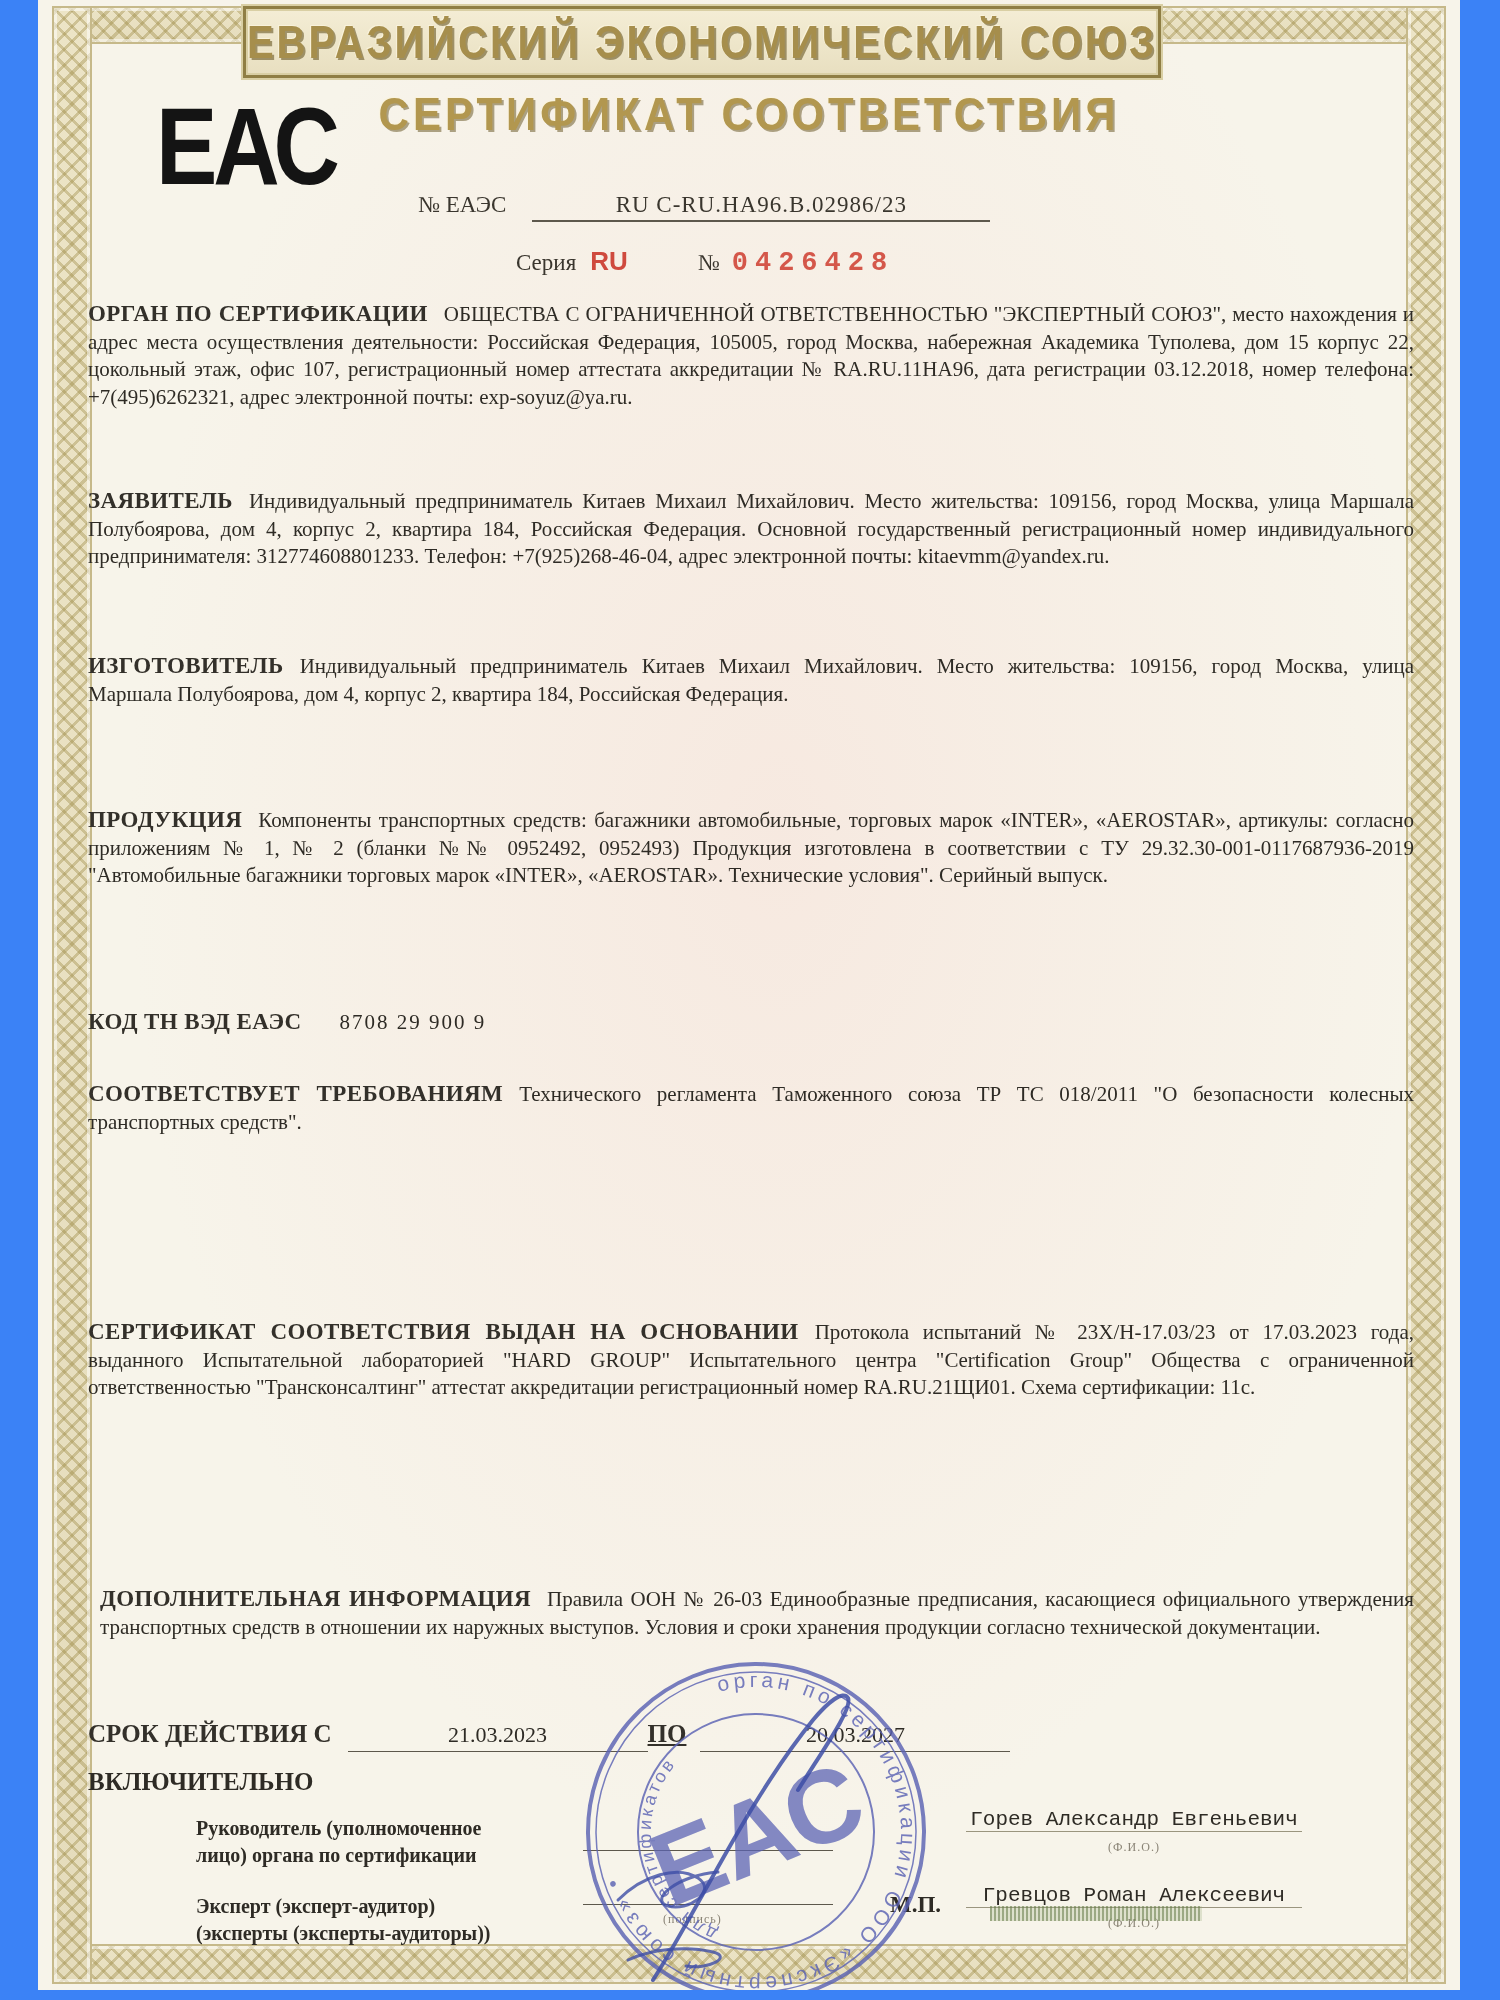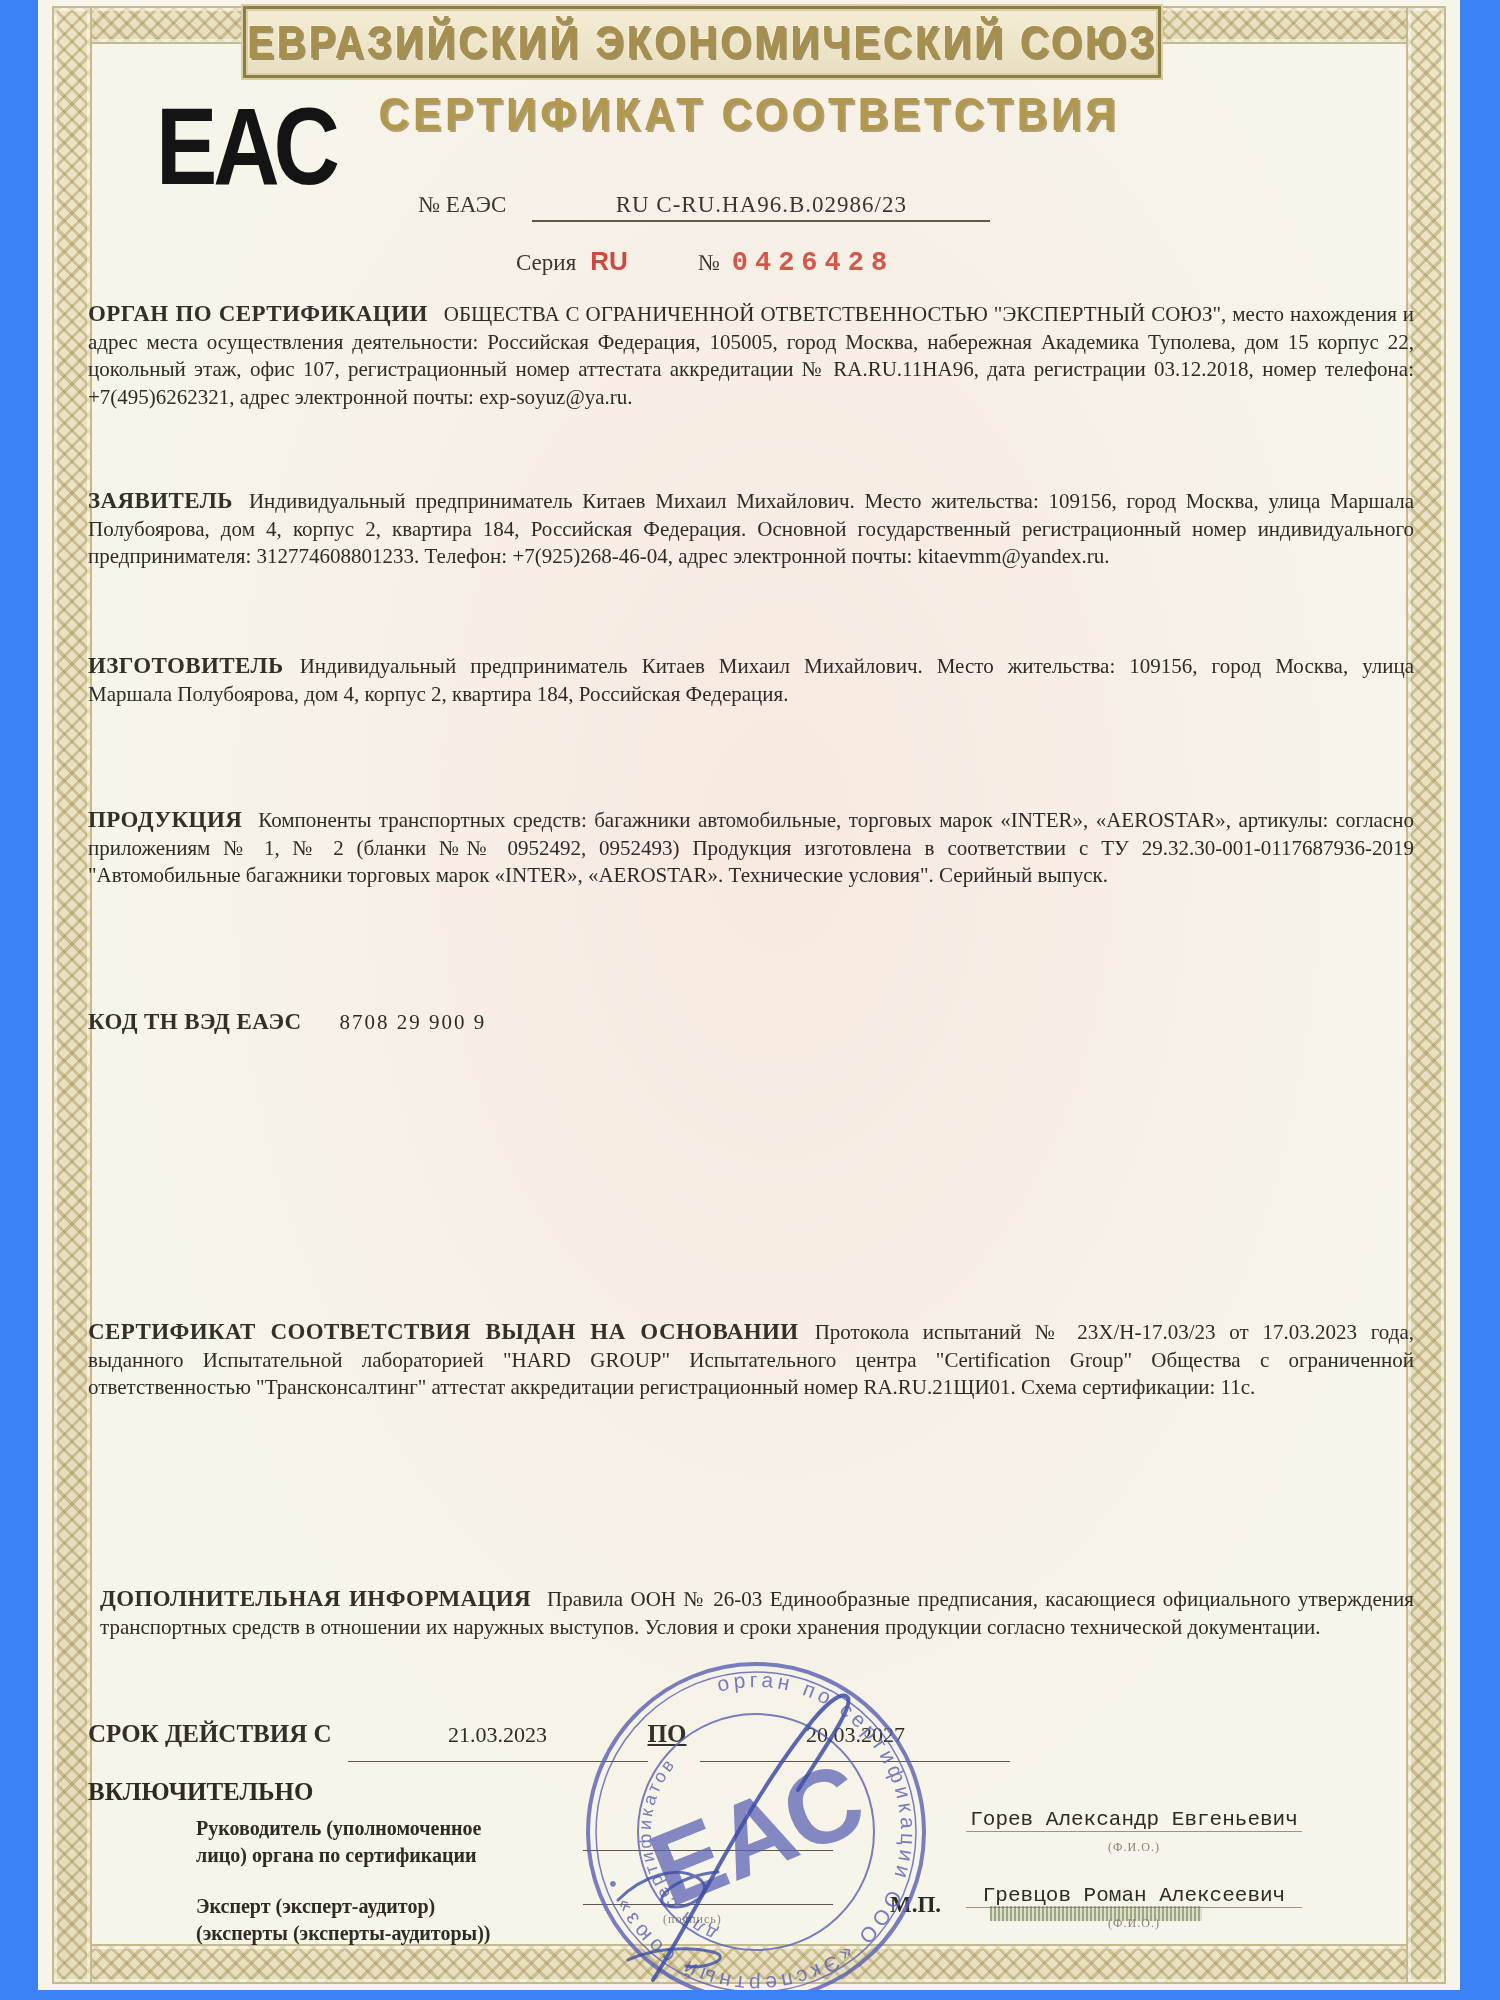--- a/index.html
+++ b/index.html
@@ -51,21 +51,21 @@
 
   .para{position:absolute;left:50px;width:1326px;margin:0;font-size:21px;line-height:27.5px;
         text-align:justify;color:#2e2b25;}
   .para .h{font-size:23px;letter-spacing:.4px;margin-right:16px;color:#33302a;}
   .block2{display:block;}
   .code-val{margin-left:22px;letter-spacing:2px;font-size:21px;}
 
   .validity{position:absolute;left:50px;top:1720px;width:1326px;font-size:24px;}
   .validity .h{font-weight:bold;font-size:25px;color:#33302a;}
   .validity .dl{display:inline-block;border-bottom:1.5px solid #5d584c;text-align:center;
-        font-size:22px;padding-bottom:13px;}
+        font-size:22px;padding-bottom:3px;}
   .validity .d1{width:300px;margin-left:16px;}
   .validity .po{text-decoration:underline;}
   .validity .d2{width:310px;margin-left:14px;}
   .validity .incl{margin-top:16px;font-weight:bold;font-size:25px;}
 
   .sig-label{position:absolute;left:158px;width:360px;font-weight:bold;font-size:20px;line-height:27px;}
   .sig-line{position:absolute;height:0;border-bottom:1.5px solid #5d584c;}
   .caption{position:absolute;font-size:12px;color:#8a8476;letter-spacing:1px;}
   .mp{position:absolute;left:852px;top:1892px;font-weight:bold;font-size:23px;}
   .name{position:absolute;left:928px;width:336px;text-align:center;font-size:21px;}
@@ -121,20 +121,23 @@
     </p>
 
     <p class="para" style="top:806px">
       <b class="h">ПРОДУКЦИЯ</b><span>Компоненты транспортных средств: багажники автомобильные, торговых марок «INTER», «AEROSTAR», артикулы: согласно приложениям № 1, № 2 (бланки №№ 0952492, 0952493) Продукция изготовлена в соответствии с ТУ 29.32.30-001-0117687936-2019 "Автомобильные багажники торговых марок «INTER», «AEROSTAR». Технические условия". Серийный выпуск.</span>
     </p>
 
     <p class="para" style="top:1008px">
       <b class="h">КОД ТН ВЭД ЕАЭС</b><span class="code-val">8708 29 900 9</span>
     </p>
 
+    <p class="para" style="top:1080px">
+      <b class="h">СООТВЕТСТВУЕТ ТРЕБОВАНИЯМ</b><span>Технического регламента Таможенного союза ТР ТС 018/2011 "О безопасности колесных транспортных средств".</span>
+    </p>
 
     <p class="para" style="top:1318px">
       <b class="h">СЕРТИФИКАТ СООТВЕТСТВИЯ ВЫДАН НА ОСНОВАНИИ</b><span>Протокола испытаний № 23Х/Н-17.03/23 от 17.03.2023 года, выданного Испытательной лабораторией "HARD GROUP" Испытательного центра "Certification Group" Общества с ограниченной ответственностью "Трансконсалтинг" аттестат аккредитации регистрационный номер RA.RU.21ЩИ01. Схема сертификации: 11с.</span>
     </p>
 
     <p class="para" style="top:1585px;left:62px;width:1314px">
       <b class="h">ДОПОЛНИТЕЛЬНАЯ ИНФОРМАЦИЯ</b><span>Правила ООН № 26-03 Единообразные предписания, касающиеся официального утверждения транспортных средств в отношении их наружных выступов. Условия и сроки хранения продукции согласно технической документации.</span>
     </p>
 
     <div class="validity">

